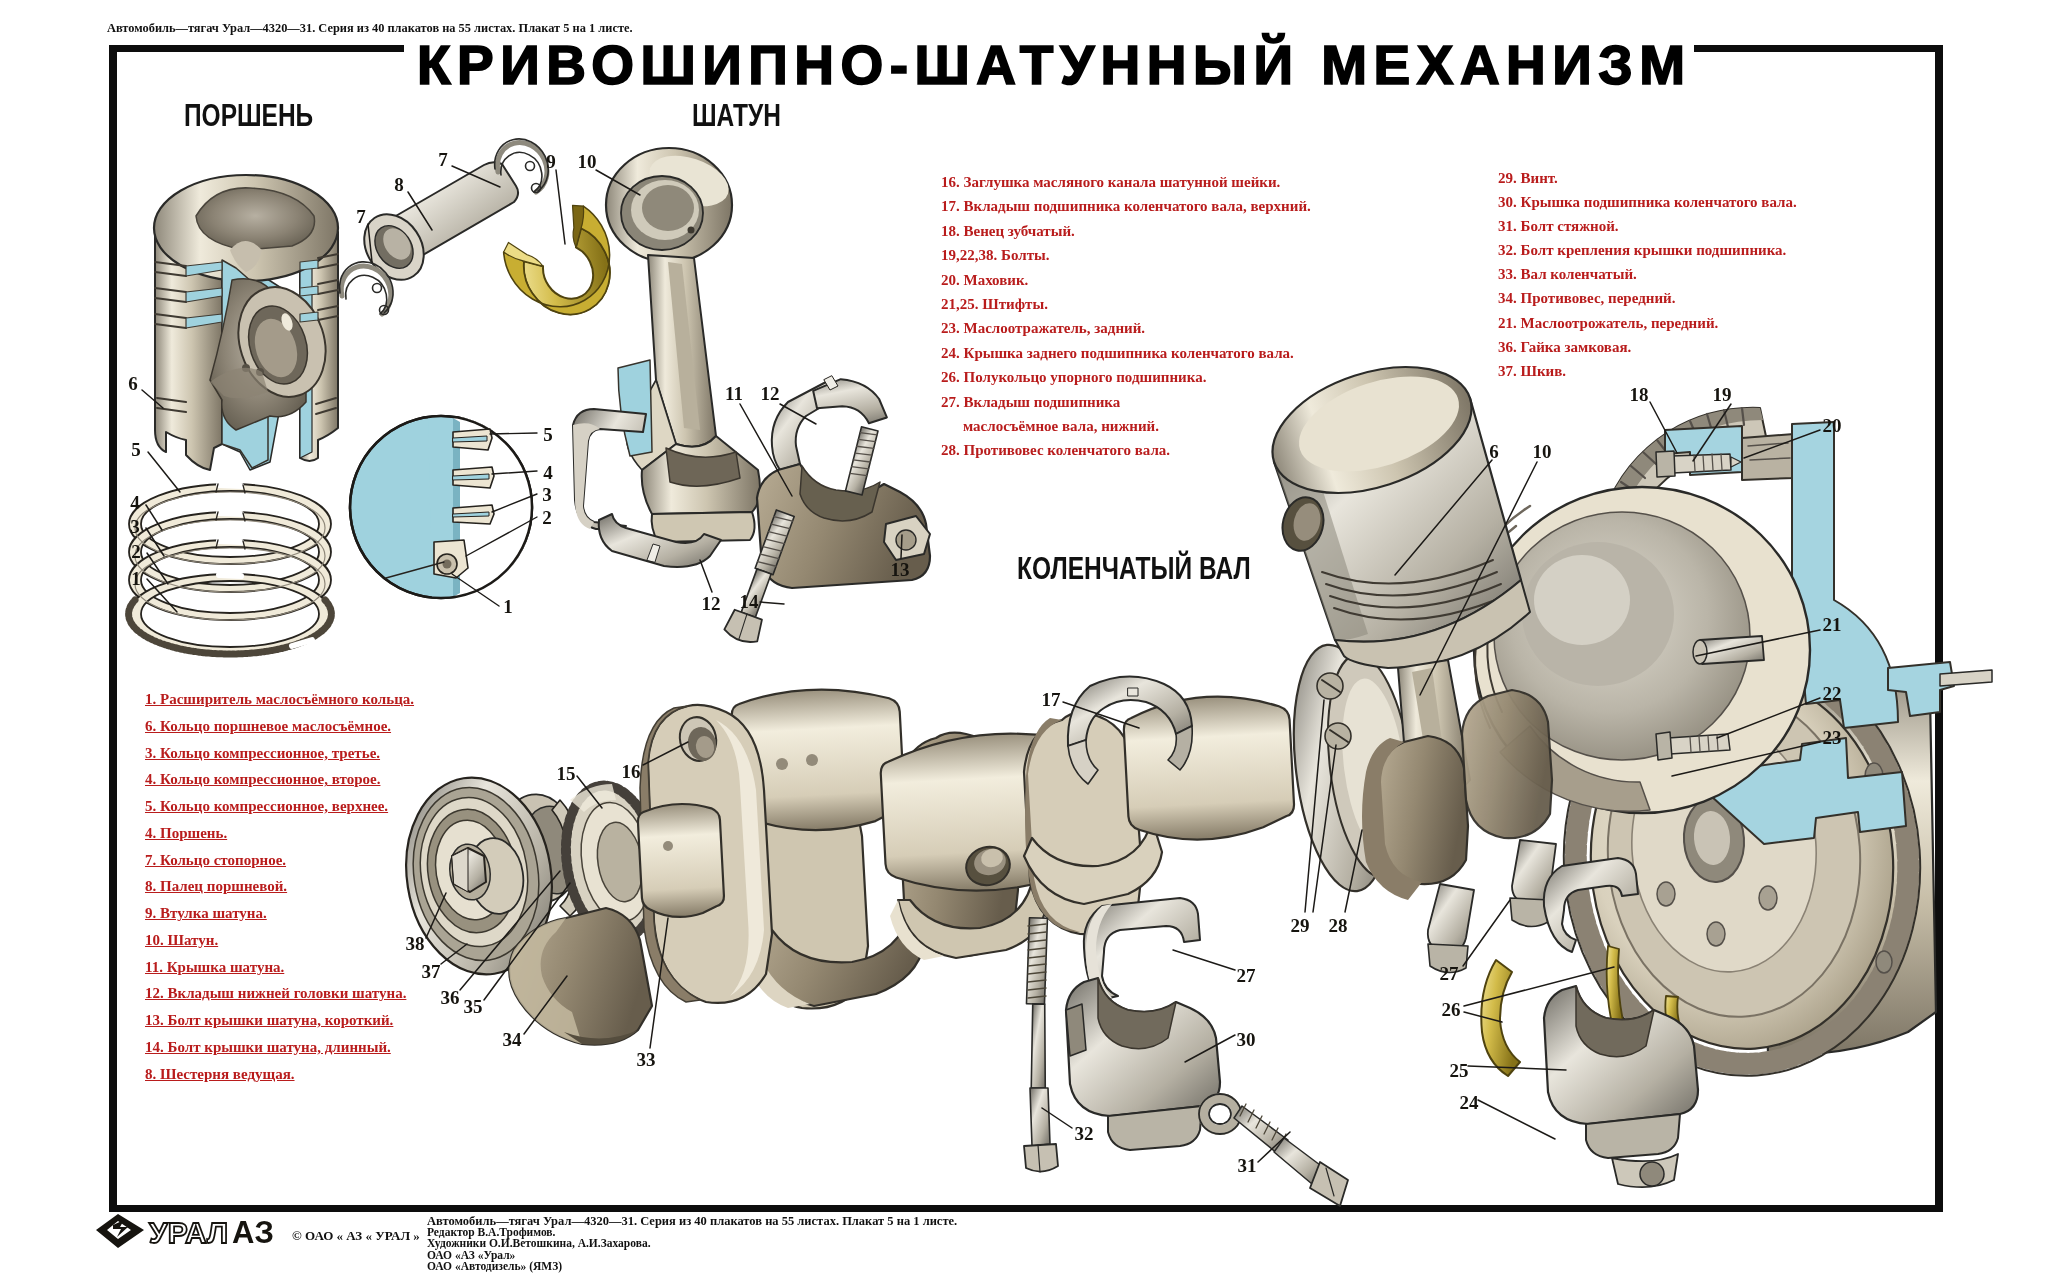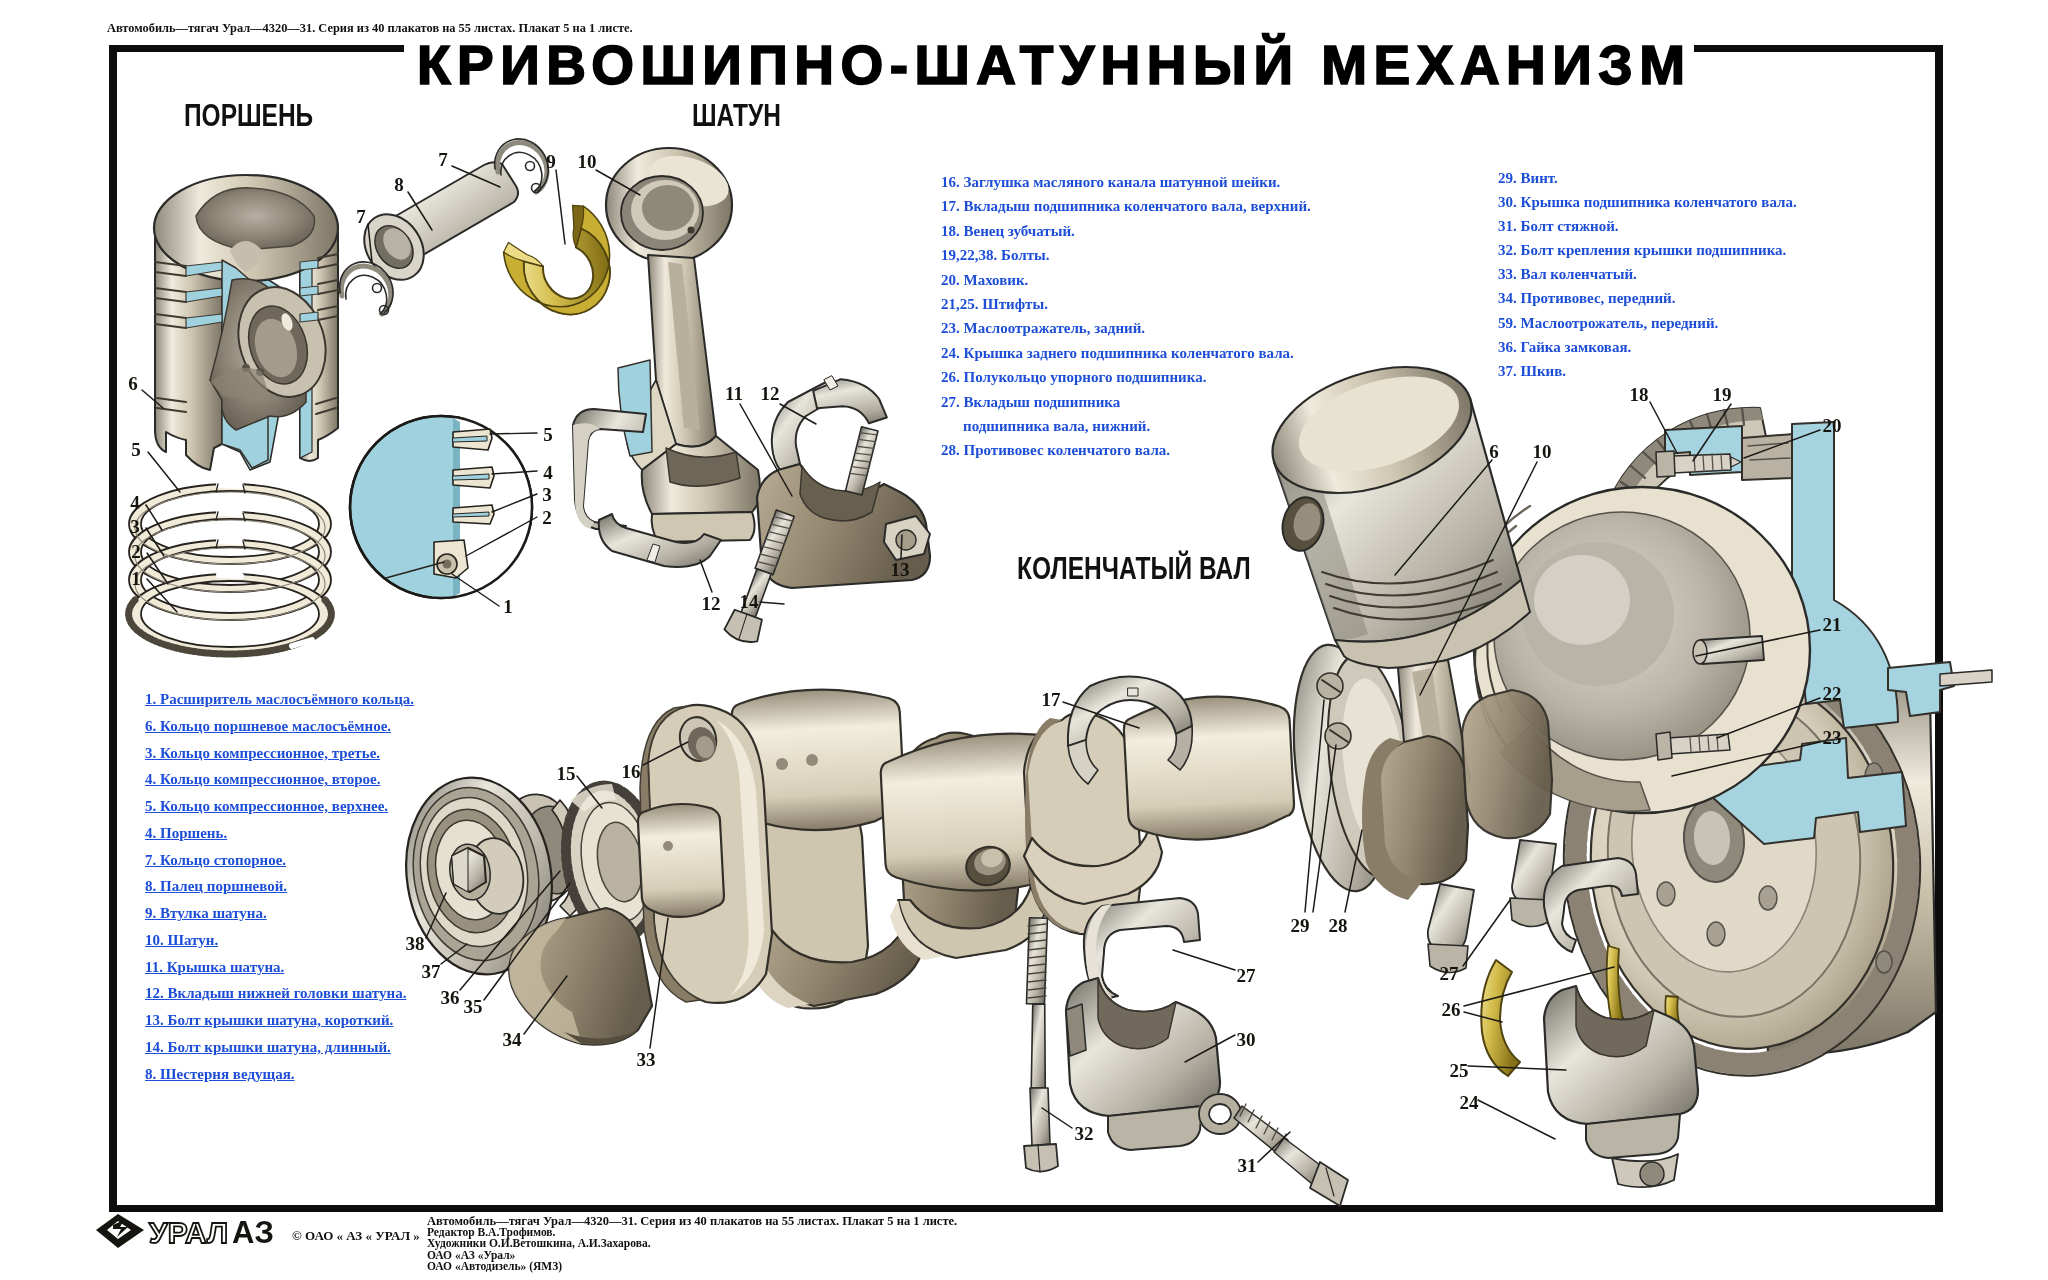--- a/index.html
+++ b/index.html
@@ -3,21 +3,21 @@
 <meta charset="utf-8">
 <style>
   html,body{margin:0;padding:0;}
   body{width:2048px;height:1280px;background:#ffffff;position:relative;overflow:hidden;
        font-family:"Liberation Serif", serif;}
   .abs{position:absolute;}
   .hdr{font-family:"Liberation Serif",serif;font-weight:bold;font-size:12.4px;color:#111;}
   .title{font-family:"Liberation Sans",sans-serif;font-weight:bold;color:#000;
          font-size:55px;letter-spacing:6.5px;white-space:nowrap;-webkit-text-stroke:1.7px #000;}
   .sect{font-family:"Liberation Sans",sans-serif;font-weight:bold;color:#111;font-size:30px;white-space:nowrap;}
-  .lst{font-family:"Liberation Serif",serif;font-weight:bold;color:#1d4ed8;font-size:15px;white-space:nowrap;}
+  .lst{font-family:"Liberation Serif",serif;font-weight:bold;color:#b91c1c;font-size:15px;white-space:nowrap;}
   .cred{font-family:"Liberation Serif",serif;font-weight:bold;color:#111;font-size:11.5px;white-space:nowrap;}
   .bar{background:#0d0d0d;position:absolute;}
 </style>
 </head>
 <body>
 
 <div class="bar" style="left:109px;top:45px;width:8px;height:1167px;"></div>
 <div class="bar" style="left:1935px;top:45px;width:8px;height:1167px;"></div>
 <div class="bar" style="left:109px;top:45px;width:295px;height:7px;"></div>
 <div class="bar" style="left:1694px;top:45px;width:249px;height:7px;"></div>
@@ -688,32 +688,32 @@
 <div>16. Заглушка масляного канала шатунной шейки.</div>
 <div>17. Вкладыш подшипника коленчатого вала, верхний.</div>
 <div>18. Венец зубчатый.</div>
 <div>19,22,38. Болты.</div>
 <div>20. Маховик.</div>
 <div>21,25. Штифты.</div>
 <div>23. Маслоотражатель, задний.</div>
 <div>24. Крышка заднего подшипника коленчатого вала.</div>
 <div>26. Полукольцо упорного подшипника.</div>
 <div>27. Вкладыш подшипника</div>
-<div style="padding-left:22px;">подшипника вала, нижний.</div>
+<div style="padding-left:22px;">маслосъёмное вала, нижний.</div>
 <div>28. Противовес коленчатого вала.</div>
 </div>
 
 <div class="abs lst" style="left:1498px;top:166px;line-height:24.1px;">
 <div>29. Винт.</div>
 <div>30. Крышка подшипника коленчатого вала.</div>
 <div>31. Болт стяжной.</div>
 <div>32. Болт крепления крышки подшипника.</div>
 <div>33. Вал коленчатый.</div>
 <div>34. Противовес, передний.</div>
-<div>59. Маслоотрожатель, передний.</div>
+<div>21. Маслоотрожатель, передний.</div>
 <div>36. Гайка замковая.</div>
 <div>37. Шкив.</div>
 </div>
 
 <div class="abs cred" style="left:427px;top:1216px;line-height:11.2px;">
 <div style="font-size:12.5px;">Автомобиль—тягач Урал—4320—31. Серия из 40 плакатов на 55 листах. Плакат 5 на 1 листе.</div>
 <div>Редактор В.А.Трофимов.</div>
 <div>Художники О.И.Ветошкина, А.И.Захарова.</div>
 <div>ОАО «АЗ «Урал»</div>
 <div>ОАО «Автодизель» (ЯМЗ)</div>

